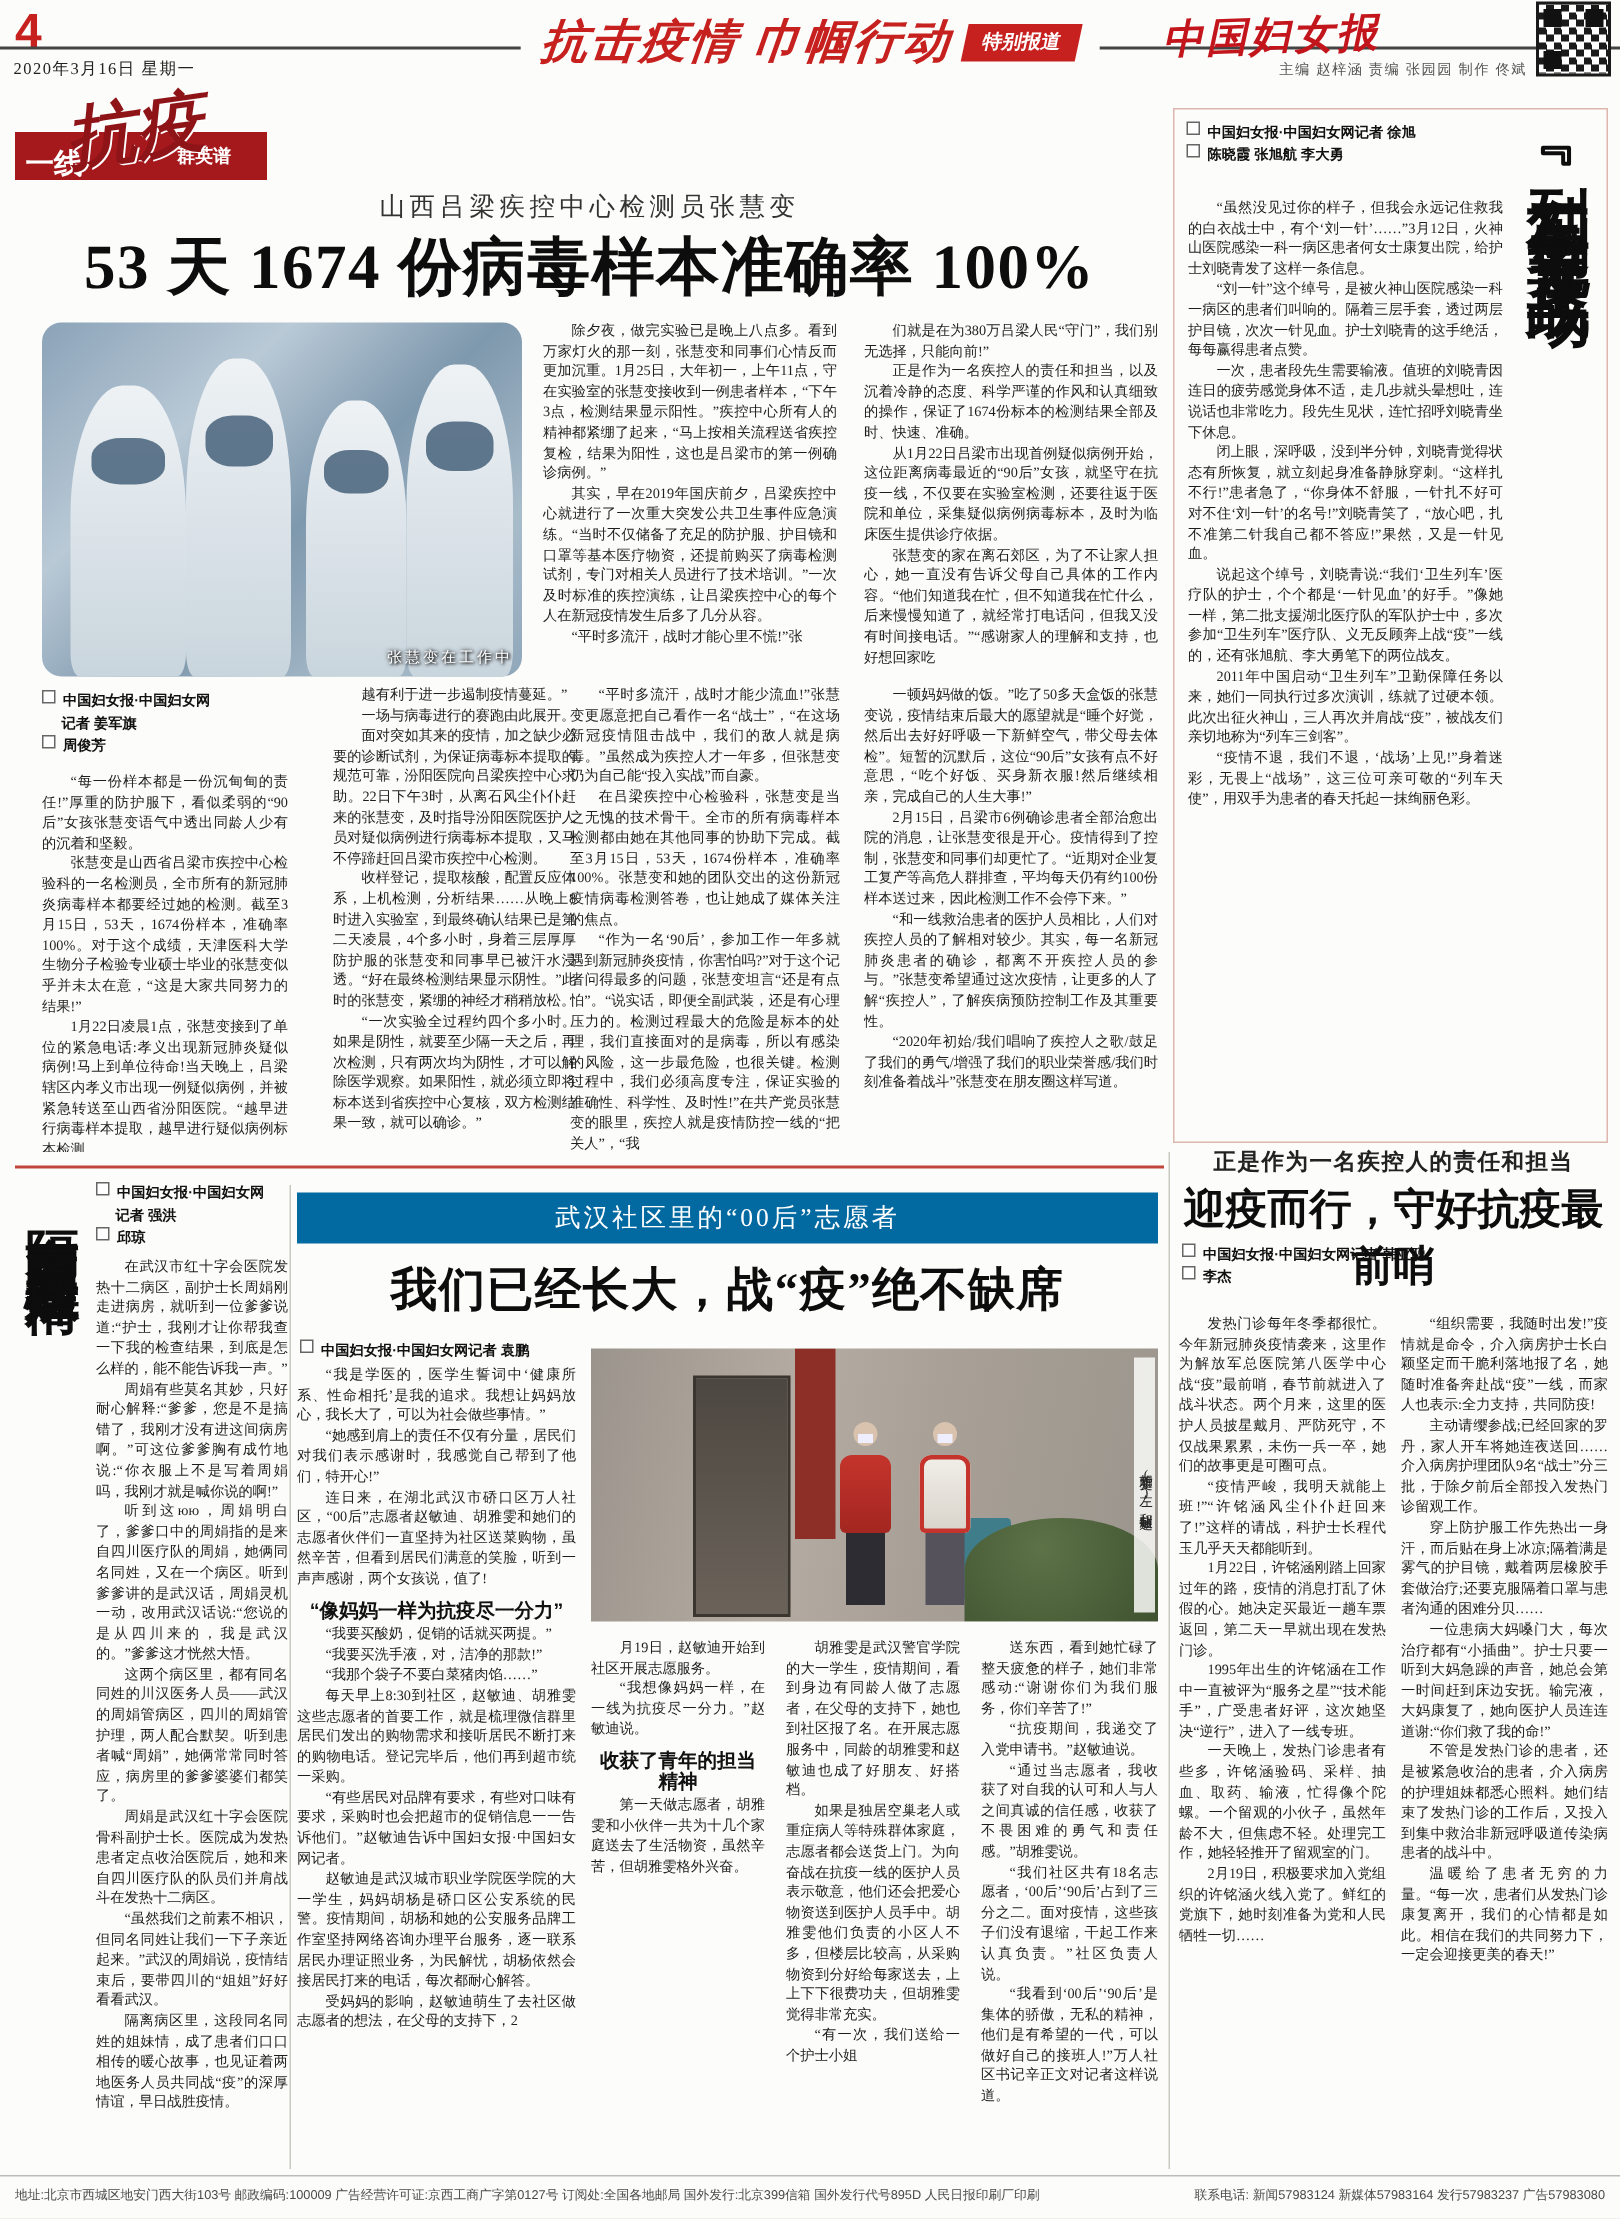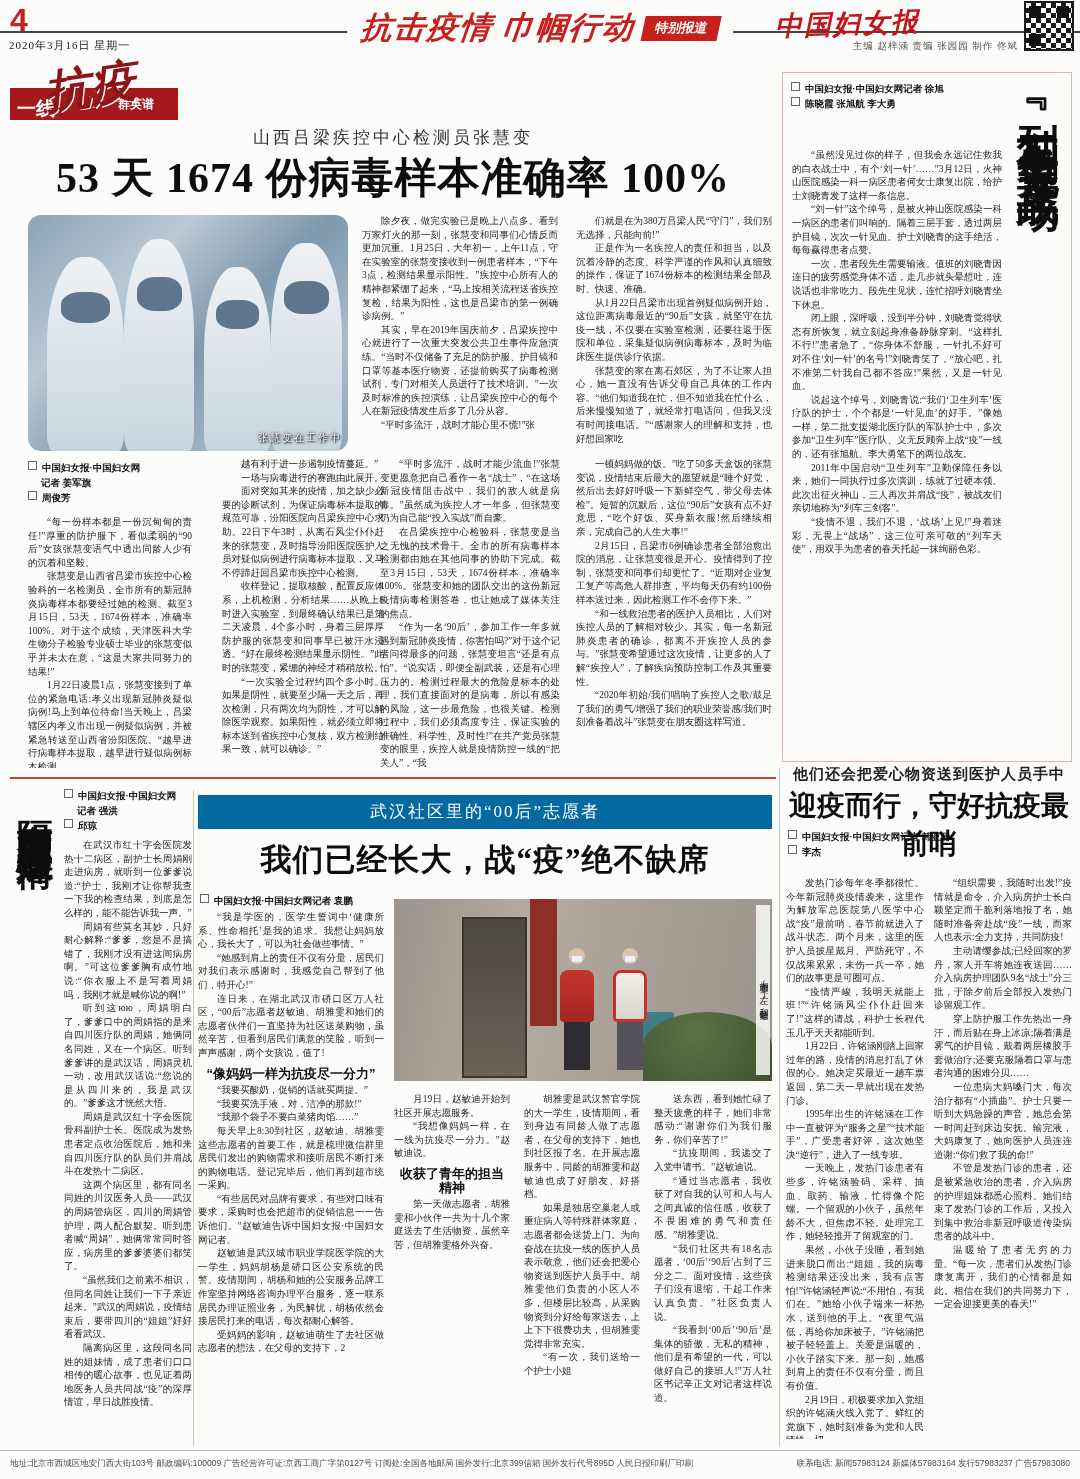--- a/index.html
+++ b/index.html
@@ -56,21 +56,21 @@
   .m-byline{position:absolute;left:18px;top:390px;width:164px;}
   .m-c1{position:absolute;left:18px;top:446px;width:164px;height:252px;}
   .m-c2{position:absolute;left:194px;top:388px;width:162px;height:310px;margin-left:18px;}
   .m-c3{position:absolute;left:370px;top:388px;width:180px;height:310px;}
   .m-c4{position:absolute;left:566px;top:388px;width:196px;height:310px;}
   .main-bottom-rule{position:absolute;left:0;bottom:0;width:100%;height:2px;background:#c2453c;}
   
   .train{position:absolute;left:782px;top:72px;width:290px;height:690px;border:1px solid #ddb6ae;
       box-sizing:border-box;}
   .train-byline{position:absolute;left:8px;top:8px;}
-  .train-body{position:absolute;left:9px;top:76px;width:210px;height:618px;}
+  .train-body{position:absolute;left:9px;top:60px;width:210px;height:618px;}
   .train-head{position:absolute;right:4px;top:12px;height:660px;writing-mode:vertical-rl;
       text-orientation:upright;font-size:42px;font-weight:900;letter-spacing:6px;color:#0d0d0d;
       line-height:58px;}
   
   .sisters{position:absolute;left:10px;top:788px;width:182px;height:658px;}
   .sisters-head{position:absolute;left:0;top:4px;height:470px;writing-mode:vertical-rl;
       text-orientation:upright;font-size:36px;font-weight:900;color:#0d0d0d;letter-spacing:3px;}
   .sisters-body{position:absolute;left:54px;top:0;width:128px;height:656px;}
   
   .vol{position:absolute;left:198px;top:795px;width:574px;height:670px;}
@@ -221,22 +221,22 @@
     <div class="sisters-body">
       <div class="byline">
         <span class="sq"></span><span>中国妇女报·中国妇女网</span>
         <span class="indent">记者 强洪</span>
         <span class="sq"></span><span>邱琼</span>
       </div>
       <div class="body-col" style="height:590px;margin-top:6px;">
           <p>在武汉市红十字会医院发热十二病区，副护士长周娟刚走进病房，就听到一位爹爹说道:“护士，我刚才让你帮我查一下我的检查结果，到底是怎么样的，能不能告诉我一声。”</p>
           <p>周娟有些莫名其妙，只好耐心解释:“爹爹，您是不是搞错了，我刚才没有进这间病房啊。”可这位爹爹胸有成竹地说:“你衣服上不是写着周娟吗，我刚才就是喊你说的啊!”</p>
           <p>听到这юю，周娟明白了，爹爹口中的周娟指的是来自四川医疗队的周娟，她俩同名同姓，又在一个病区。听到爹爹讲的是武汉话，周娟灵机一动，改用武汉话说:“您说的是从四川来的，我是武汉的。”爹爹这才恍然大悟。</p>
+          <p>这两个病区里，都有同名同姓的川汉医务人员——武汉的周娟管病区，四川的周娟管护理，两人配合默契。听到患者喊“周娟”，她俩常常同时答应，病房里的爹爹婆婆们都笑了。</p>
           <p>周娟是武汉红十字会医院骨科副护士长。医院成为发热患者定点收治医院后，她和来自四川医疗队的队员们并肩战斗在发热十二病区。</p>
-          <p>这两个病区里，都有同名同姓的川汉医务人员——武汉的周娟管病区，四川的周娟管护理，两人配合默契。听到患者喊“周娟”，她俩常常同时答应，病房里的爹爹婆婆们都笑了。</p>
           <p>“虽然我们之前素不相识，但同名同姓让我们一下子亲近起来。”武汉的周娟说，疫情结束后，要带四川的“姐姐”好好看看武汉。</p>
           <p>隔离病区里，这段同名同姓的姐妹情，成了患者们口口相传的暖心故事，也见证着两地医务人员共同战“疫”的深厚情谊，早日战胜疫情。</p>
         </div>
     </div>
   </div>
 
   <div class="vol">
     <div class="vol-banner">武汉社区里的“00后”志愿者</div>
     <div class="vol-headline">我们已经长大，战“疫”绝不缺席</div>
     <div class="vol-byline byline">
@@ -296,33 +296,32 @@
     <div class="vol-cd body-col">
         <p>送东西，看到她忙碌了整天疲惫的样子，她们非常感动:“谢谢你们为我们服务，你们辛苦了!”</p>
         <p>“抗疫期间，我递交了入党申请书。”赵敏迪说。</p>
         <p>“通过当志愿者，我收获了对自我的认可和人与人之间真诚的信任感，收获了不畏困难的勇气和责任感。”胡雅雯说。</p>
         <p>“我们社区共有18名志愿者，‘00后’‘90后’占到了三分之二。面对疫情，这些孩子们没有退缩，干起工作来认真负责。”社区负责人说。</p>
         <p>“我看到‘00后’‘90后’是集体的骄傲，无私的精神，他们是有希望的一代，可以做好自己的接班人!”万人社区书记辛正文对记者这样说道。</p>
       </div>
   </div>
 
   <div class="sent">
-    <div class="sent-kicker">他们还会把爱心物资送到医护人员手中</div>
+    <div class="sent-kicker">正是作为一名疾控人的责任和担当</div>
     <div class="sent-headline">迎疫而行，守好抗疫最前哨</div>
     <div class="sent-byline byline">
       <span class="sq"></span><span>中国妇女报·中国妇女网记者 韩亚聪</span><br>
       <span class="sq"></span><span>李杰</span>
     </div>
     <div class="sent-c1 body-col">
         <p>发热门诊每年冬季都很忙。今年新冠肺炎疫情袭来，这里作为解放军总医院第八医学中心战“疫”最前哨，春节前就进入了战斗状态。两个月来，这里的医护人员披星戴月、严防死守，不仅战果累累，未伤一兵一卒，她们的故事更是可圈可点。</p>
         <p>“疫情严峻，我明天就能上班!”“许铭涵风尘仆仆赶回来了!”这样的请战，科护士长程代玉几乎天天都能听到。</p>
         <p>1月22日，许铭涵刚踏上回家过年的路，疫情的消息打乱了休假的心。她决定买最近一趟车票返回，第二天一早就出现在发热门诊。</p>
         <p>1995年出生的许铭涵在工作中一直被评为“服务之星”“技术能手”，广受患者好评，这次她坚决“逆行”，进入了一线专班。</p>
         <p>一天晚上，发热门诊患者有些多，许铭涵验码、采样、抽血、取药、输液，忙得像个陀螺。一个留观的小伙子，虽然年龄不大，但焦虑不轻。处理完工作，她轻轻推开了留观室的门。</p>
-        <p>果然，小伙子没睡，看到她进来脱口而出:“姐姐，我的病毒检测结果还没出来，我有点害怕!”许铭涵轻声说:“不用怕，有我们在。”她给小伙子端来一杯热水，送到他的手上。“夜里气温低，再给你加床被子。”许铭涵把被子轻轻盖上。关爱是温暖的，小伙子踏实下来。那一刻，她感到肩上的责任不仅有分量，而且有价值。</p>
         <p>2月19日，积极要求加入党组织的许铭涵火线入党了。鲜红的党旗下，她时刻准备为党和人民牺牲一切……</p>
       </div>
     <div class="sent-c2 body-col">
         <p>“组织需要，我随时出发!”疫情就是命令，介入病房护士长白颖坚定而干脆利落地报了名，她随时准备奔赴战“疫”一线，而家人也表示:全力支持，共同防疫!</p>
         <p>主动请缨参战;已经回家的罗丹，家人开车将她连夜送回……介入病房护理团队9名“战士”分三批，于除夕前后全部投入发热门诊留观工作。</p>
         <p>穿上防护服工作先热出一身汗，而后贴在身上冰凉;隔着满是雾气的护目镜，戴着两层橡胶手套做治疗;还要克服隔着口罩与患者沟通的困难分贝……</p>
         <p>一位患病大妈嗓门大，每次治疗都有“小插曲”。护士只要一听到大妈急躁的声音，她总会第一时间赶到床边安抚。输完液，大妈康复了，她向医护人员连连道谢:“你们救了我的命!”</p>
         <p>不管是发热门诊的患者，还是被紧急收治的患者，介入病房的护理姐妹都悉心照料。她们结束了发热门诊的工作后，又投入到集中救治非新冠呼吸道传染病患者的战斗中。</p>
         <p>温暖给了患者无穷的力量。“每一次，患者们从发热门诊康复离开，我们的心情都是如此。相信在我们的共同努力下，一定会迎接更美的春天!”</p>
       </div>

